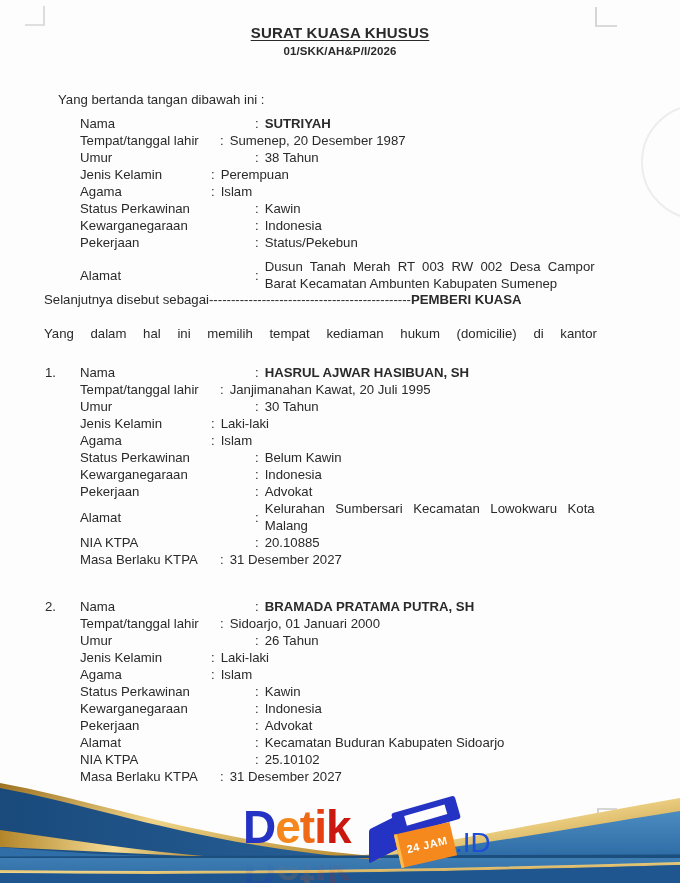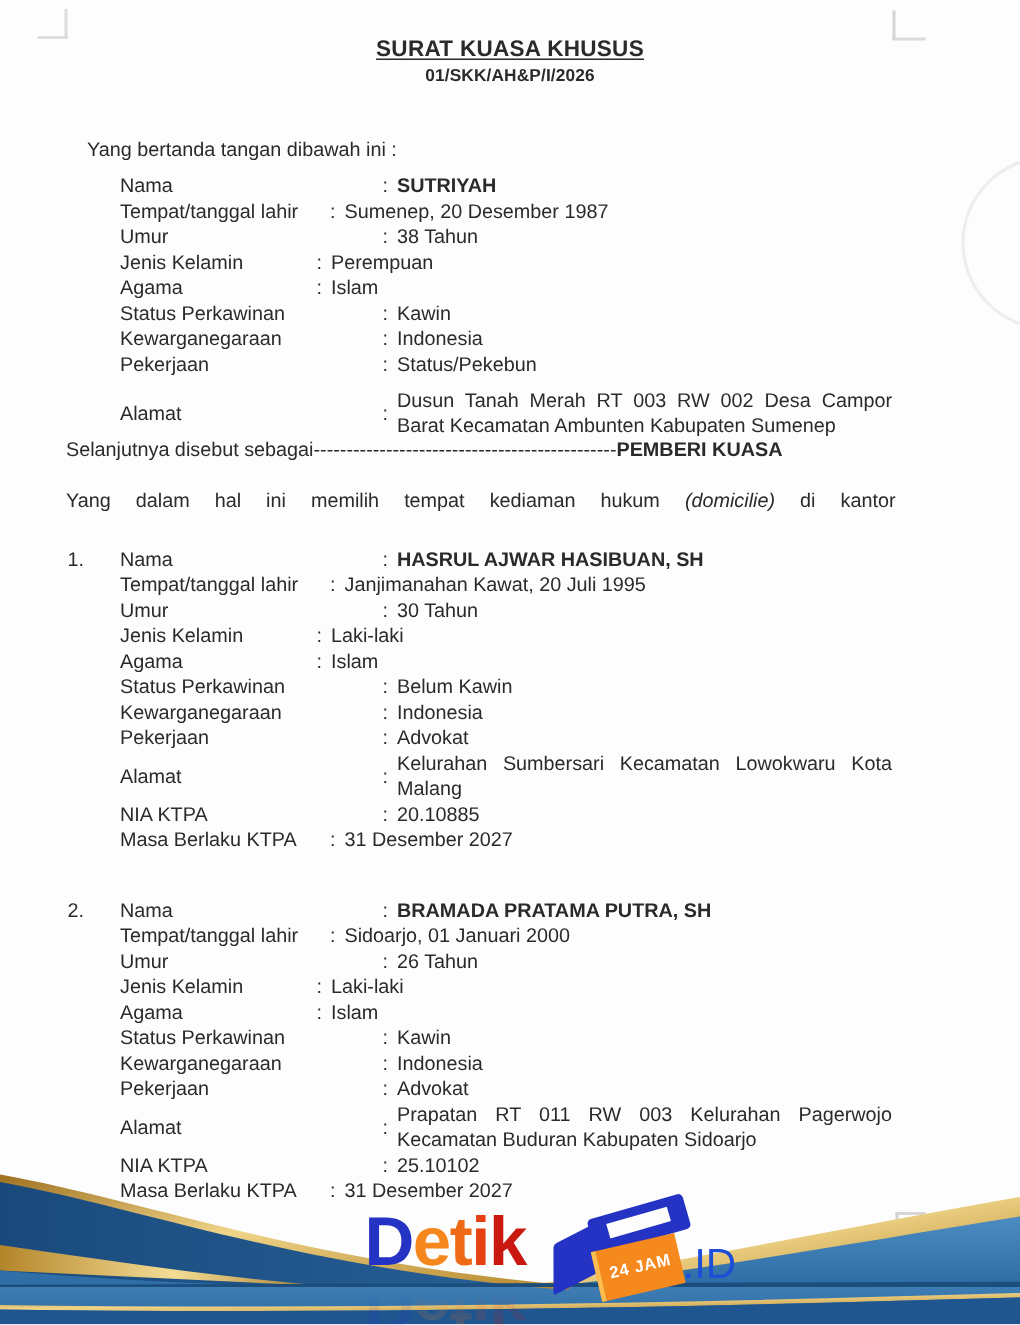--- a/index.html
+++ b/index.html
@@ -32,21 +32,21 @@
   .colon{flex:0 0 auto;margin-right:6px;}
   .val.b{font-weight:bold;}
   .val-block{width:330px;}
   .val-block .jl{text-align:justify;text-align-last:justify;}
   .val-block .ll{text-align:left;}
   #grantor{position:absolute;left:80px;top:115px;width:560px;}
   .closing{position:absolute;left:44px;top:291px;width:560px;white-space:nowrap;}
   .closing .b{font-weight:bold;}
   .para{position:absolute;left:44px;top:325px;width:553px;}
   .para .l1{text-align:justify;text-align-last:justify;}
-  .para .it{font-style:italic;}
+  .para .it{}
   .para .b{font-weight:bold;}
   .attorney{position:absolute;left:44px;width:592px;}
   #attorney-1{top:364px;}
   #attorney-2{top:598px;}
   .attorney .num{position:absolute;left:1px;top:0;}
   .attorney .rows{margin-left:36px;}
   
   .footer-svg{position:absolute;left:0;top:770px;width:680px;height:113px;z-index:1;}
   
   .logo{position:absolute;left:243px;top:804px;width:240px;height:72px;z-index:5;}
@@ -240,21 +240,20 @@
         </div>
         <div class="row">
           <span class="lbl ind-w">Pekerjaan</span>
           <span class="colon">:</span>
           <span class="val">Advokat</span>
         </div>
         <div class="row">
           <span class="lbl ind-w">Alamat</span>
           <span class="colon">:</span>
           <div class="val-block">
-            <div class="jl">Prapatan RT 011 RW 003 Kelurahan Pagerwojo</div>
             <div class="ll">Kecamatan Buduran Kabupaten Sidoarjo</div>
           </div>
         </div>
         <div class="row">
           <span class="lbl ind-w">NIA KTPA</span>
           <span class="colon">:</span>
           <span class="val">25.10102</span>
         </div>
         <div class="row">
           <span class="lbl ind-m">Masa Berlaku KTPA</span>

